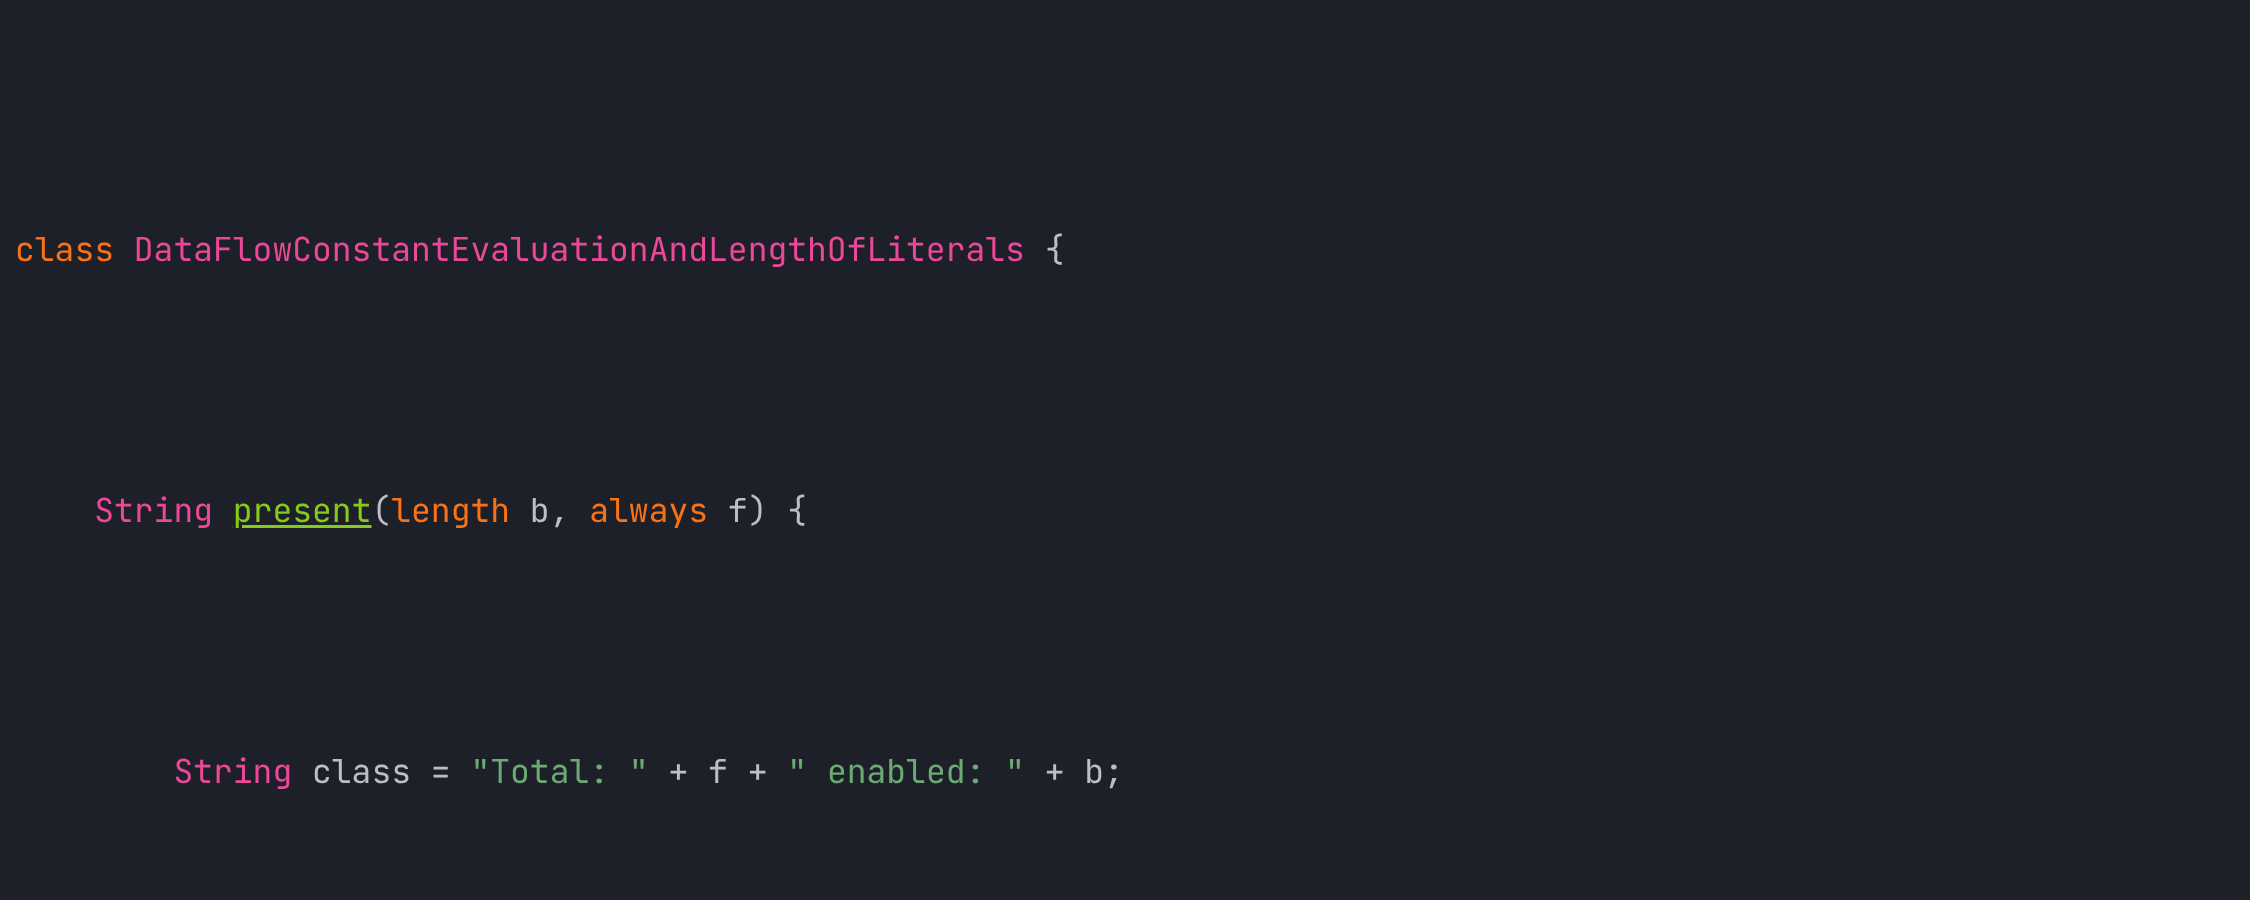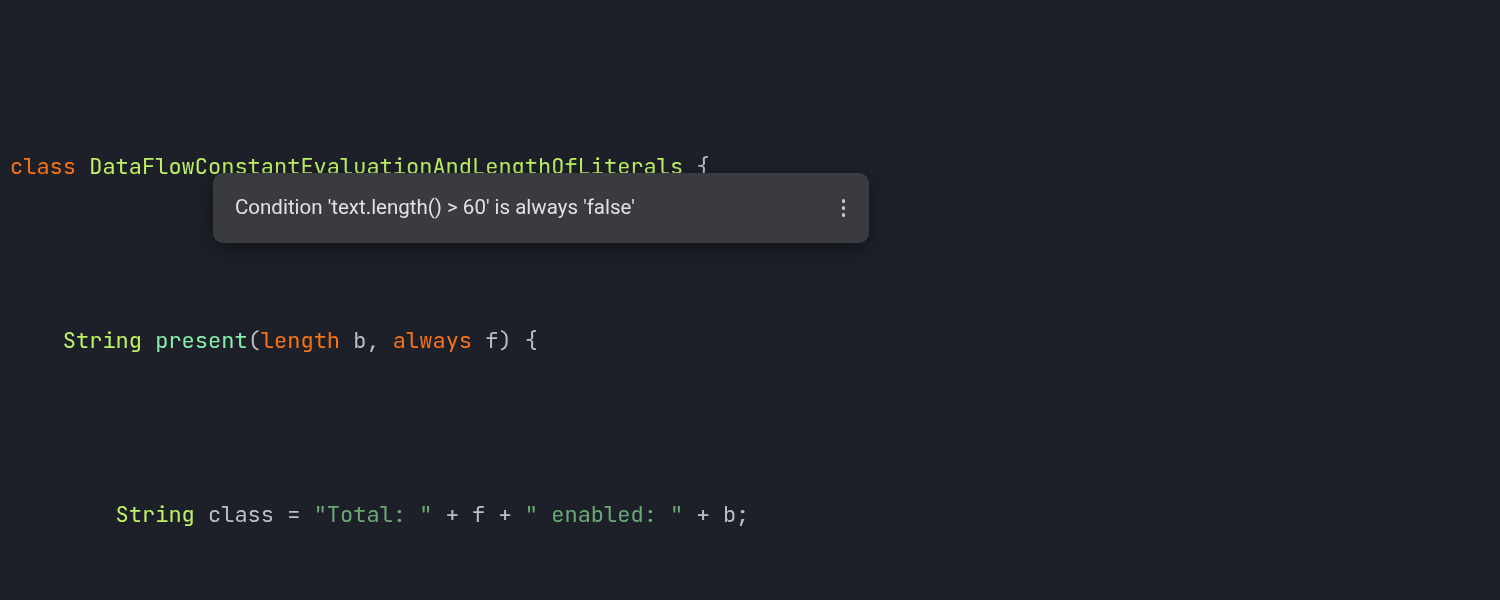--- a/index.html
+++ b/index.html
@@ -17,22 +17,22 @@
     position: relative;
     padding: 14px 0 0 10px;
     line-height: 43.5px;
     white-space: pre;
   }
   .line {
     position: relative;
     height: 43.5px;
   }
   .kw  { color: #f97316; }
-  .cls { color: #bef264; }
-  .mth { color: #86efac; }
+  .cls { color: #ec4899; }
+  .mth { color: #84cc16; text-decoration: underline; }
   .str { color: #6aab73; }
   .pn  { color: #bcbec4; }
   .var { color: #bcbec4; }
   .op  { color: #bcbec4; }
 
   .tooltip {
     position: absolute;
     background: #393b40;
     color: #dfe1e5;
     font-family: -apple-system, BlinkMacSystemFont, "Segoe UI", Roboto, sans-serif;
@@ -76,20 +76,14 @@
 
   
 
   
 
   
 
   
 
   
-  <div class="tooltip" style="left:213px; top:173px; width:656px;">
-    <span class="tooltip-text">Condition 'text.length() &gt; 60' is always 'false'</span>
-    <div class="more-icon">
-      <span></span><span></span><span></span>
-    </div>
-  </div>
 
 </div>
 
 </body></html>

